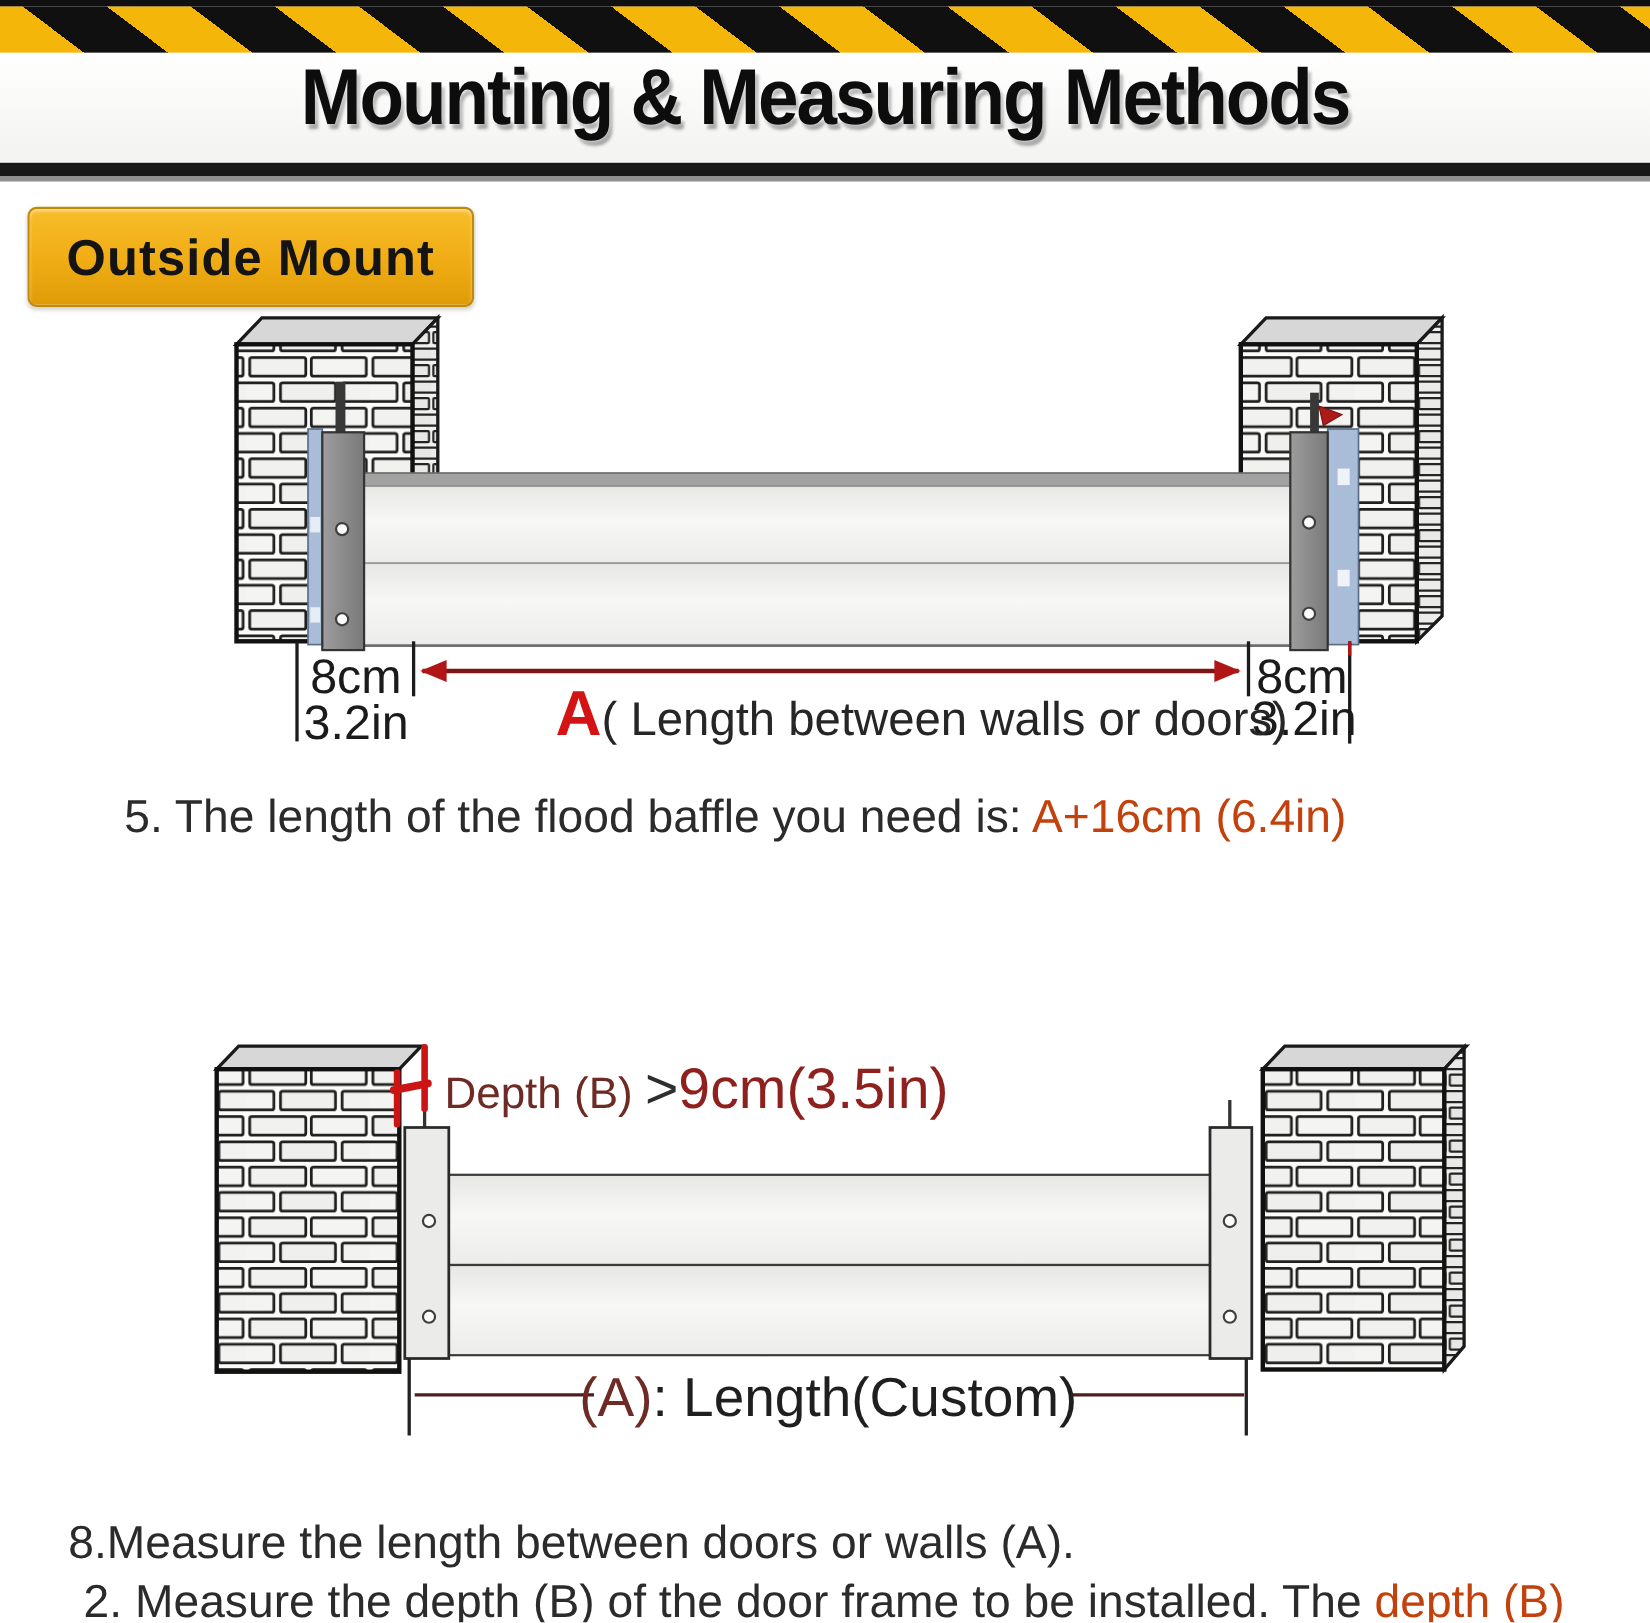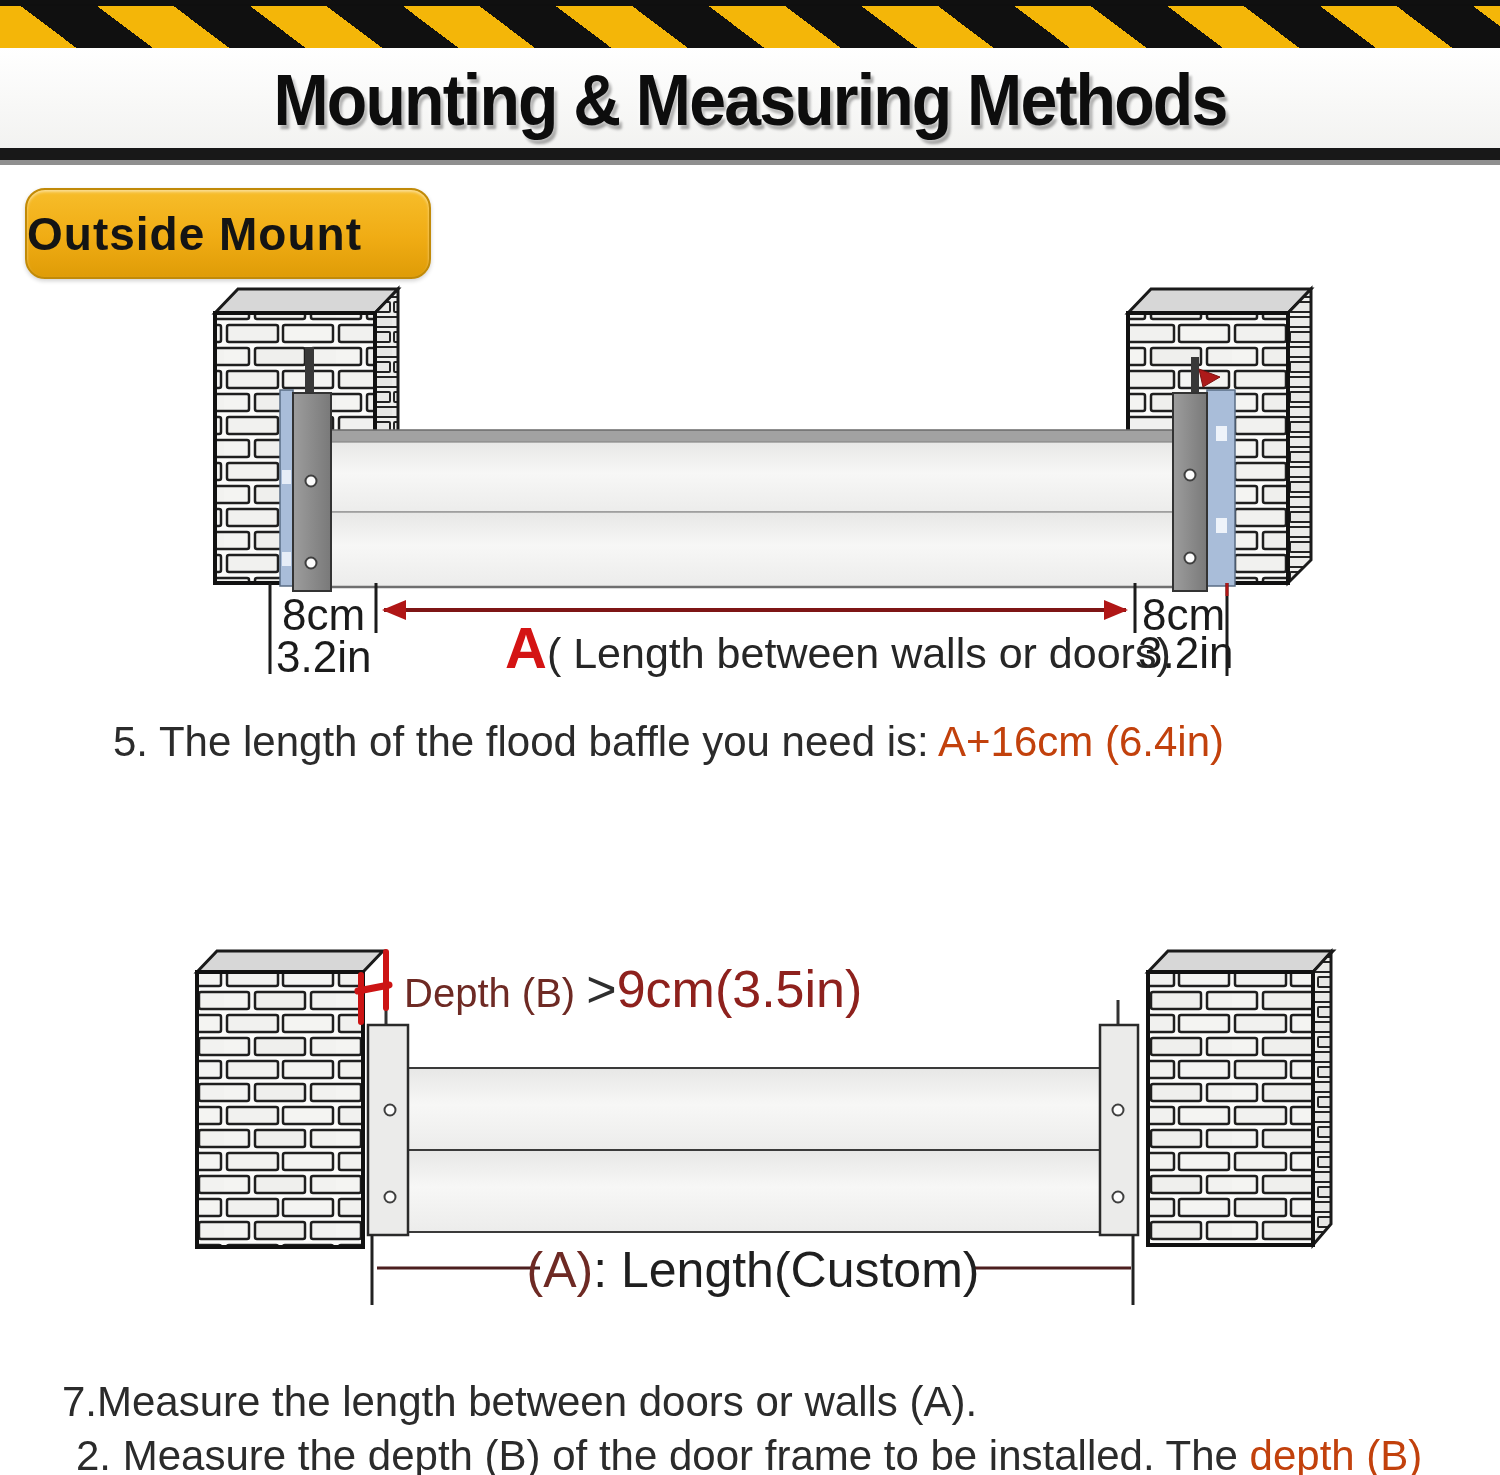--- a/index.html
+++ b/index.html
@@ -10,35 +10,35 @@
   
   .hdr-topstrip{position:absolute;left:0;top:0;width:1500px;height:6px;background:#101010;}
   .hdr-stripes{
     position:absolute;left:0;top:6px;width:1500px;height:42px;
     background:repeating-linear-gradient(37deg,#f4b608 0 46px,#101010 46px 92px);
     box-shadow:0 2px 3px rgba(0,0,0,.35);
   }
   .hdr-titleband{
     position:absolute;left:0;top:48px;width:1500px;height:104px;
     background:linear-gradient(#ffffff,#f2f2f0);
-    display:flex;align-items:center;justify-content:center;
+    display:flex;align-items:flex-start;justify-content:center;
   }
   .hdr-title{
     font-size:72px;font-weight:700;color:#0d0d0d;letter-spacing:-2px;
     transform:scaleX(.92);transform-origin:center;white-space:nowrap;
     text-shadow:0 0 6px rgba(255,255,255,.9), 3px 4px 3px rgba(0,0,0,.38);
   }
   .hdr-darkbar{position:absolute;left:0;top:148px;width:1500px;height:12px;background:#181818;}
   .hdr-graybar{position:absolute;left:0;top:160px;width:1500px;height:5px;background:#8f8f8f;}
   
   .badge{
-    position:absolute;left:25px;width:402px;height:87px;border-radius:20px;
+    position:absolute;left:25px;width:402px;height:87px;border-radius:8px;
     background:linear-gradient(180deg,#f7bd2a 0%,#f0ac14 55%,#df9c07 100%);
     border:2px solid #c18a08;box-shadow:inset 0 2px 3px rgba(255,255,255,.5), 0 2px 4px rgba(0,0,0,.18);
-    display:flex;align-items:center;
+    display:flex;align-items:center;justify-content:center;
     font-size:46px;font-weight:600;color:#141414;letter-spacing:1px;white-space:nowrap;
   }
   .badge-outside{top:188px;}
   .badge-inside{top:838px;}
   
   .svg-abs{position:absolute;left:0;}
   
   .steps-outside{position:absolute;left:113px;top:716px;width:1330px;font-size:42px;line-height:52px;color:#2b2b2b;}
   .steps-outside p{margin:0;}
   .accent-soft{color:#7c2b28;}
@@ -198,16 +198,16 @@
 
     <g>
       <line x1="372" y1="1235" x2="372" y2="1305" stroke="#222" stroke-width="3"></line>
       <line x1="1133" y1="1235" x2="1133" y2="1305" stroke="#222" stroke-width="3"></line>
       <line x1="377" y1="1268" x2="540" y2="1268" stroke="#4c1f1f" stroke-width="3"></line>
       <line x1="972" y1="1268" x2="1131" y2="1268" stroke="#4c1f1f" stroke-width="3"></line>
     </g>
     <text x="753" y="1287" text-anchor="middle" font-family="Liberation Sans, sans-serif"><tspan font-size="50" fill="#6e2a24">(A)</tspan><tspan font-size="50" fill="#1f1f1f">: Length(Custom)</tspan></text>
   </svg>
 
-  <p class="steps-bottom-1">7.Measure the length between doors or walls (A).</p>
+  <p class="steps-bottom-1">8.Measure the length between doors or walls (A).</p>
   <p class="steps-bottom-2"><span>2. Measure the depth (B) of the door frame to be installed. The </span><span class="accent-red">depth (B)</span><br></p>
 
 </div>
 
 </body></html>

